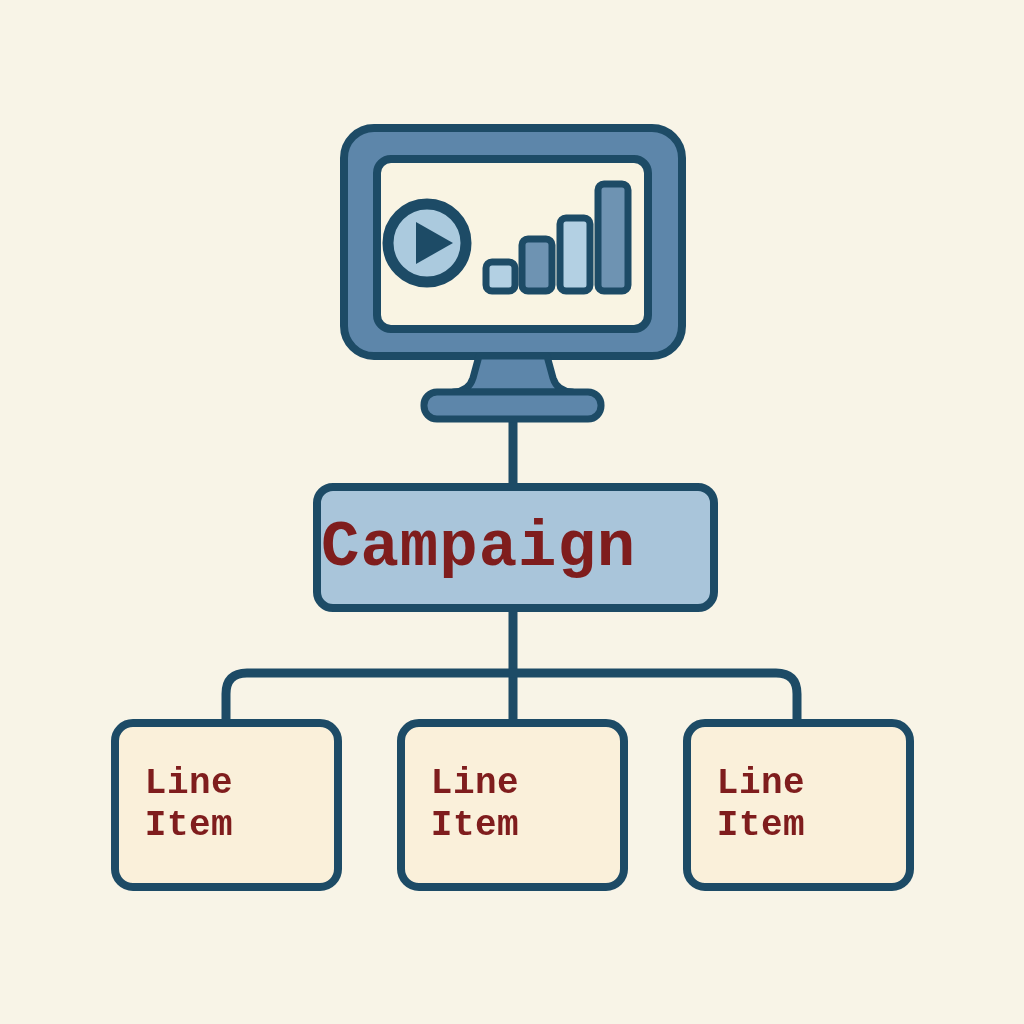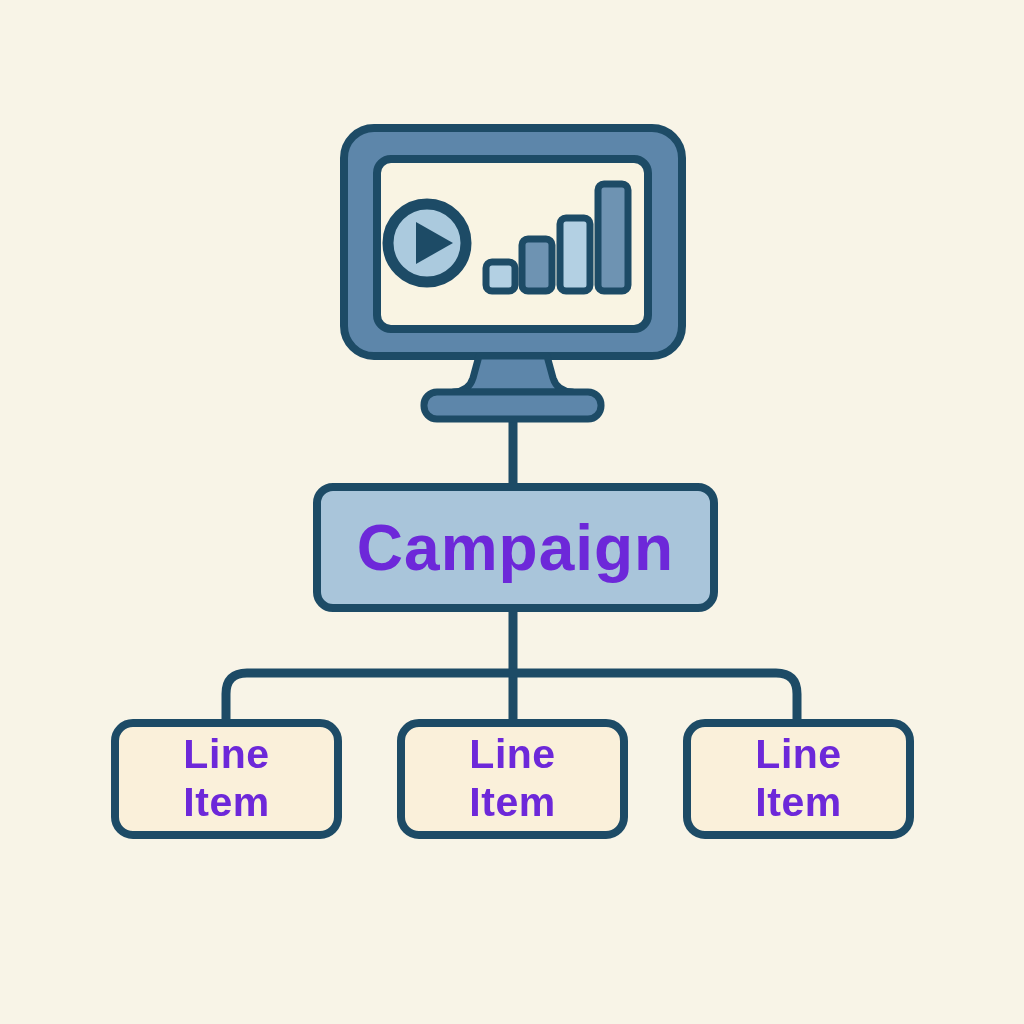--- a/index.html
+++ b/index.html
@@ -14,39 +14,40 @@
   .layer {
     position: absolute;
     left: 0; top: 0;
   }
   .node {
     position: absolute;
     box-sizing: border-box;
     border: 8px solid #1d4b66;
     display: flex;
     align-items: center;
-    justify-content: center;
+    justify-content: flex-start;
     text-align: center;
     font-weight: 700;
-    color: #6d28d9;
+    color: #7f1d1d;
+    font-family: Liberation Mono, monospace;
   }
   .node-campaign {
     left: 313px; top: 483px;
     width: 405px; height: 129px;
     background: #a9c5da;
     border-radius: 20px;
     font-size: 64px;
     letter-spacing: 1px;
   }
   .node-line {
-    width: 231px; height: 120px;
+    width: 231px; height: 172px;
     top: 719px;
     background: #faf0da;
     border-radius: 22px;
-    font-size: 41px;
+    font-size: 36px;
     line-height: 1.16;
     letter-spacing: 0.5px;
   }
   .node-line .lbl { width: 140px; } 
   .li-1 { left: 111px; }
   .li-2 { left: 397px; }
   .li-3 { left: 683px; }
 </style>
 </head>
 <body>

